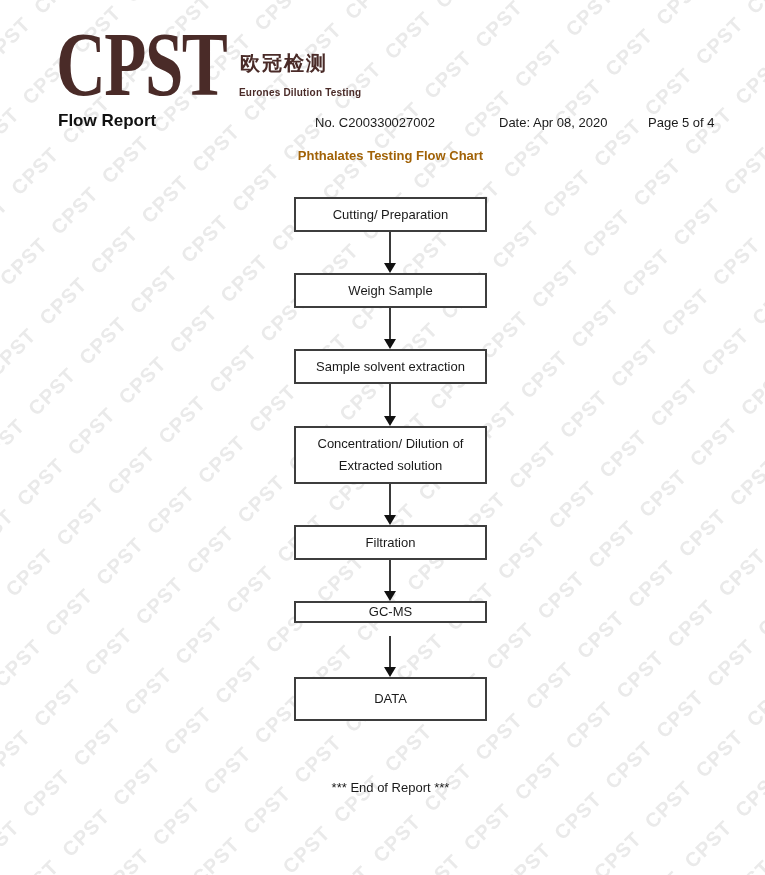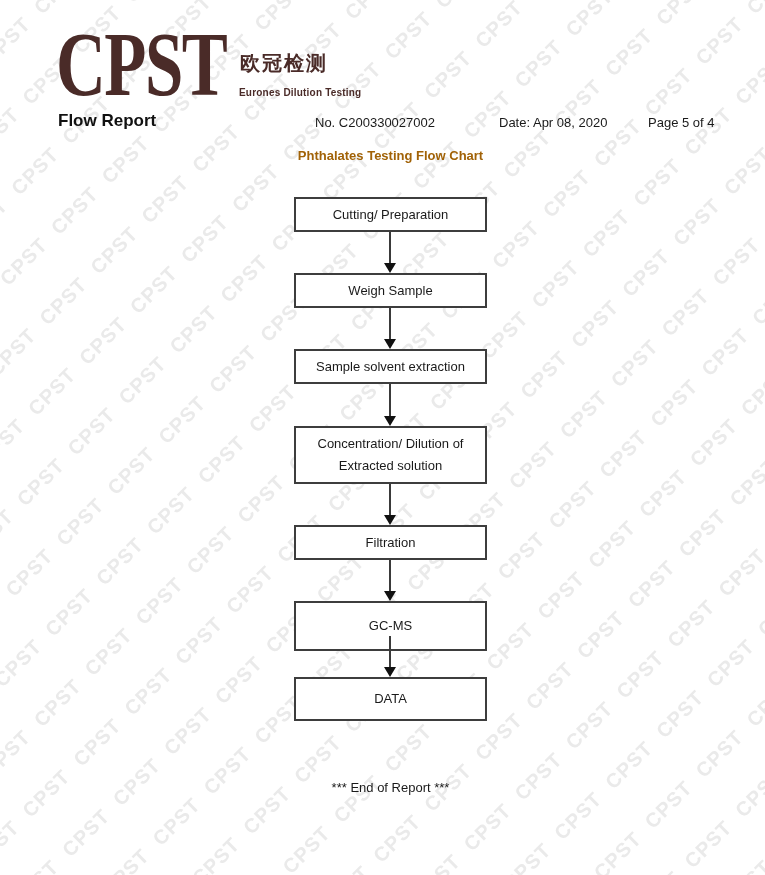--- a/index.html
+++ b/index.html
@@ -403,21 +403,21 @@
         <div class="shaft" style="height: 32px;"></div>
         <div class="head"></div>
       </div>
       <div class="step-box" style="top: 525px; height: 35px;">
         <div>Filtration</div>
       </div>
       <div class="flow-arrow" style="top: 560px; height: 41px;">
         <div class="shaft" style="height: 32px;"></div>
         <div class="head"></div>
       </div>
-      <div class="step-box" style="top: 601px; height: 50px;">
+      <div class="step-box" style="top: 601px; height: 22px;">
         <div>GC-MS</div>
       </div>
       <div class="flow-arrow" style="top: 636px; height: 41px;">
         <div class="shaft" style="height: 32px;"></div>
         <div class="head"></div>
       </div>
       <div class="step-box" style="top: 677px; height: 44px;">
         <div>DATA</div>
       </div>
     </div>

